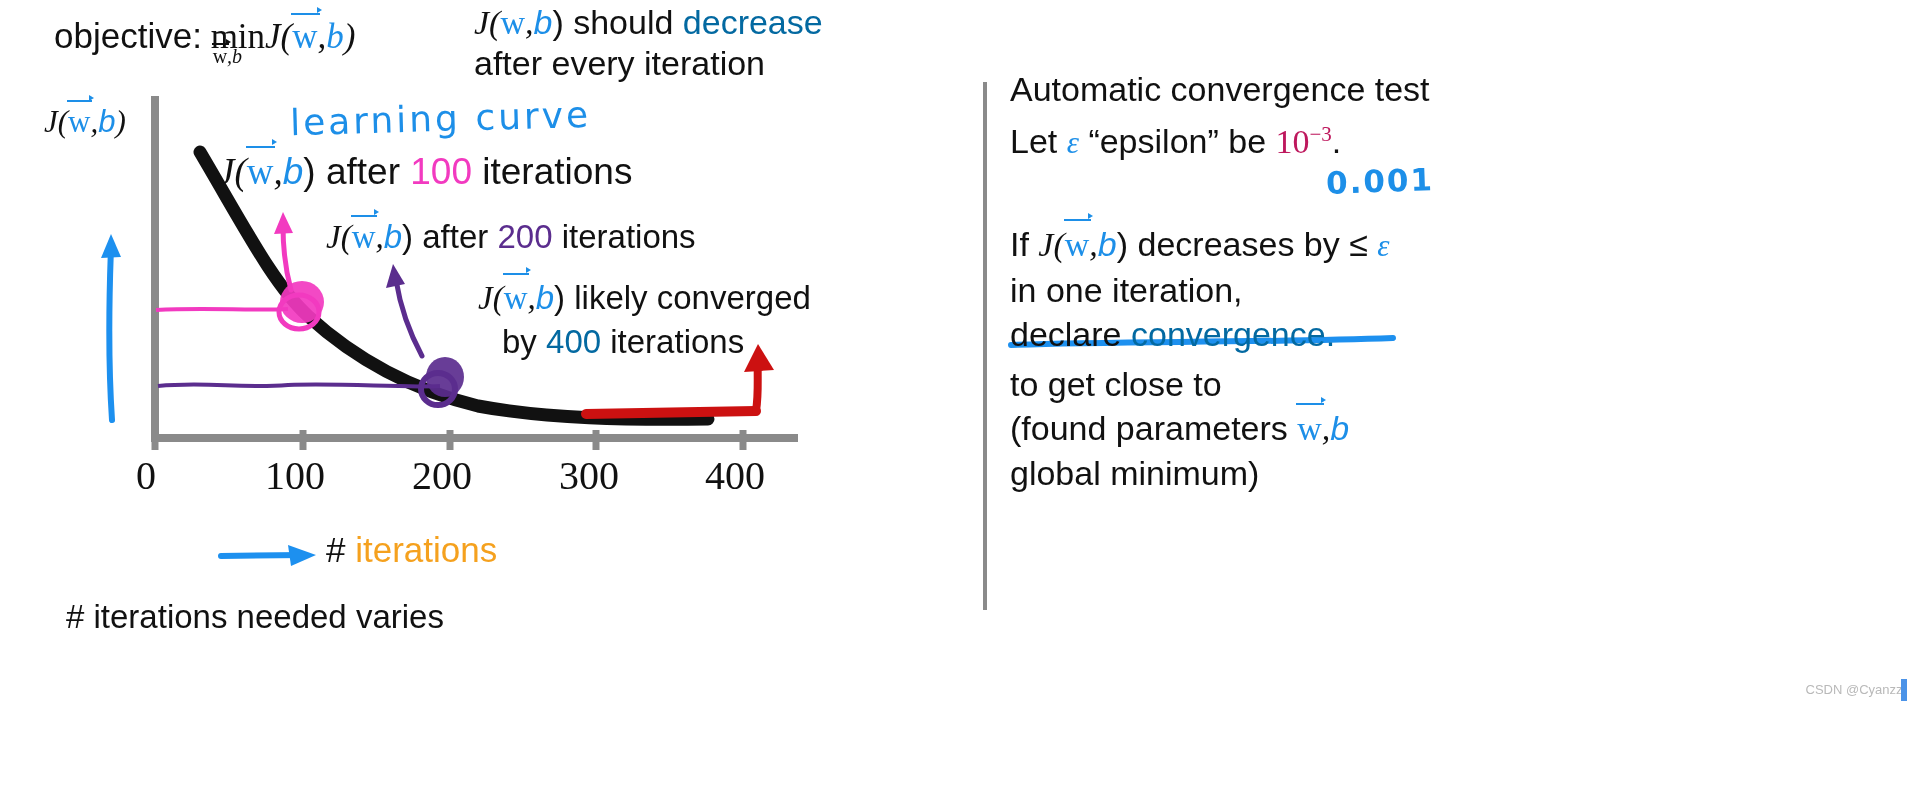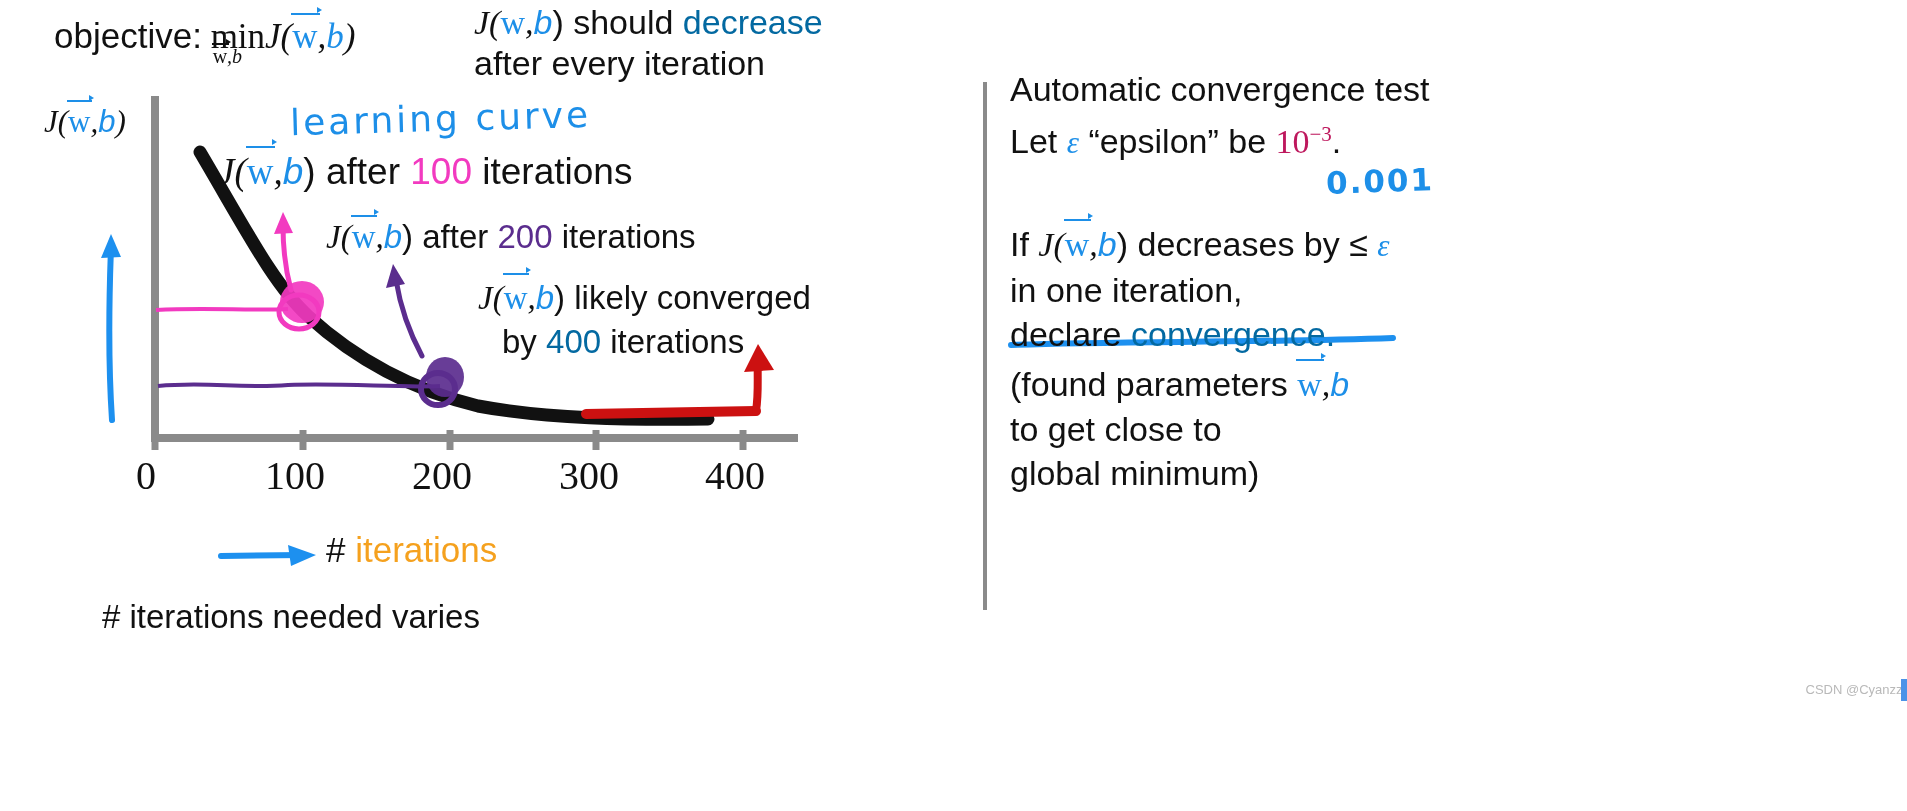--- a/index.html
+++ b/index.html
@@ -42,21 +42,21 @@
   #ann100{left:210px;top:150px;font-size:37px;color:#111;}
   #ann200{left:318px;top:218px;font-size:33px;color:#111;}
   #ann400{left:470px;top:276px;font-size:33px;color:#111;line-height:43px;}
   #ann400 .l2{display:block;padding-left:24px;}
 
   
   #ylab{left:36px;top:104px;font-size:31px;color:#111;}
   .tick-lab{font-family:"Liberation Serif", serif;font-size:40px;color:#111;top:452px;}
 
   #xaxtitle{left:318px;top:530px;font-size:35px;color:#111;}
-  #bottomnote{left:58px;top:598px;font-size:33px;color:#111;margin-left:36px;}
+  #bottomnote{left:58px;top:598px;font-size:33px;color:#111;}
 
   
   #divider{left:975px;top:82px;width:4px;height:528px;background:#8a8a8a;}
   .rp{left:1002px;font-size:34px;color:#111;}
   #rp1{top:70px;text-align:center;}
   #rp2{top:122px;}
   #rp3{top:222px;line-height:44px;}
   #rp4{top:362px;line-height:44px;}
 
   
@@ -175,23 +175,23 @@
     <div>
       <span>If </span><span class="mathJ">J(</span><span class="vecw"><span class="bar"></span><span class="arw"></span>w</span><span class="mathJ">,</span><span class="blueb">b</span><span>) decreases by ≤ </span><span class="blueb serif" style="font-size:31px;">ε</span>
     </div>
     <div>in one iteration,</div>
     <div>
       <span>declare </span><span class="red">convergence</span><span class="red">.</span>
     </div>
   </div>
 
   <div class="abs rp" id="rp4">
+    <div>to get close to</div>
     <div>
       <span>(found parameters </span><span class="vecw"><span class="bar"></span><span class="arw"></span>w</span><span class="mathJ">,</span><span class="blueb">b</span>
     </div>
-    <div>to get close to</div>
     <div>global minimum)</div>
   </div>
 
   <div class="abs" id="wm">CSDN @Cyanzzy</div>
   <div class="abs" id="wmsq"></div>
 
 </div>
 
 </body></html>

